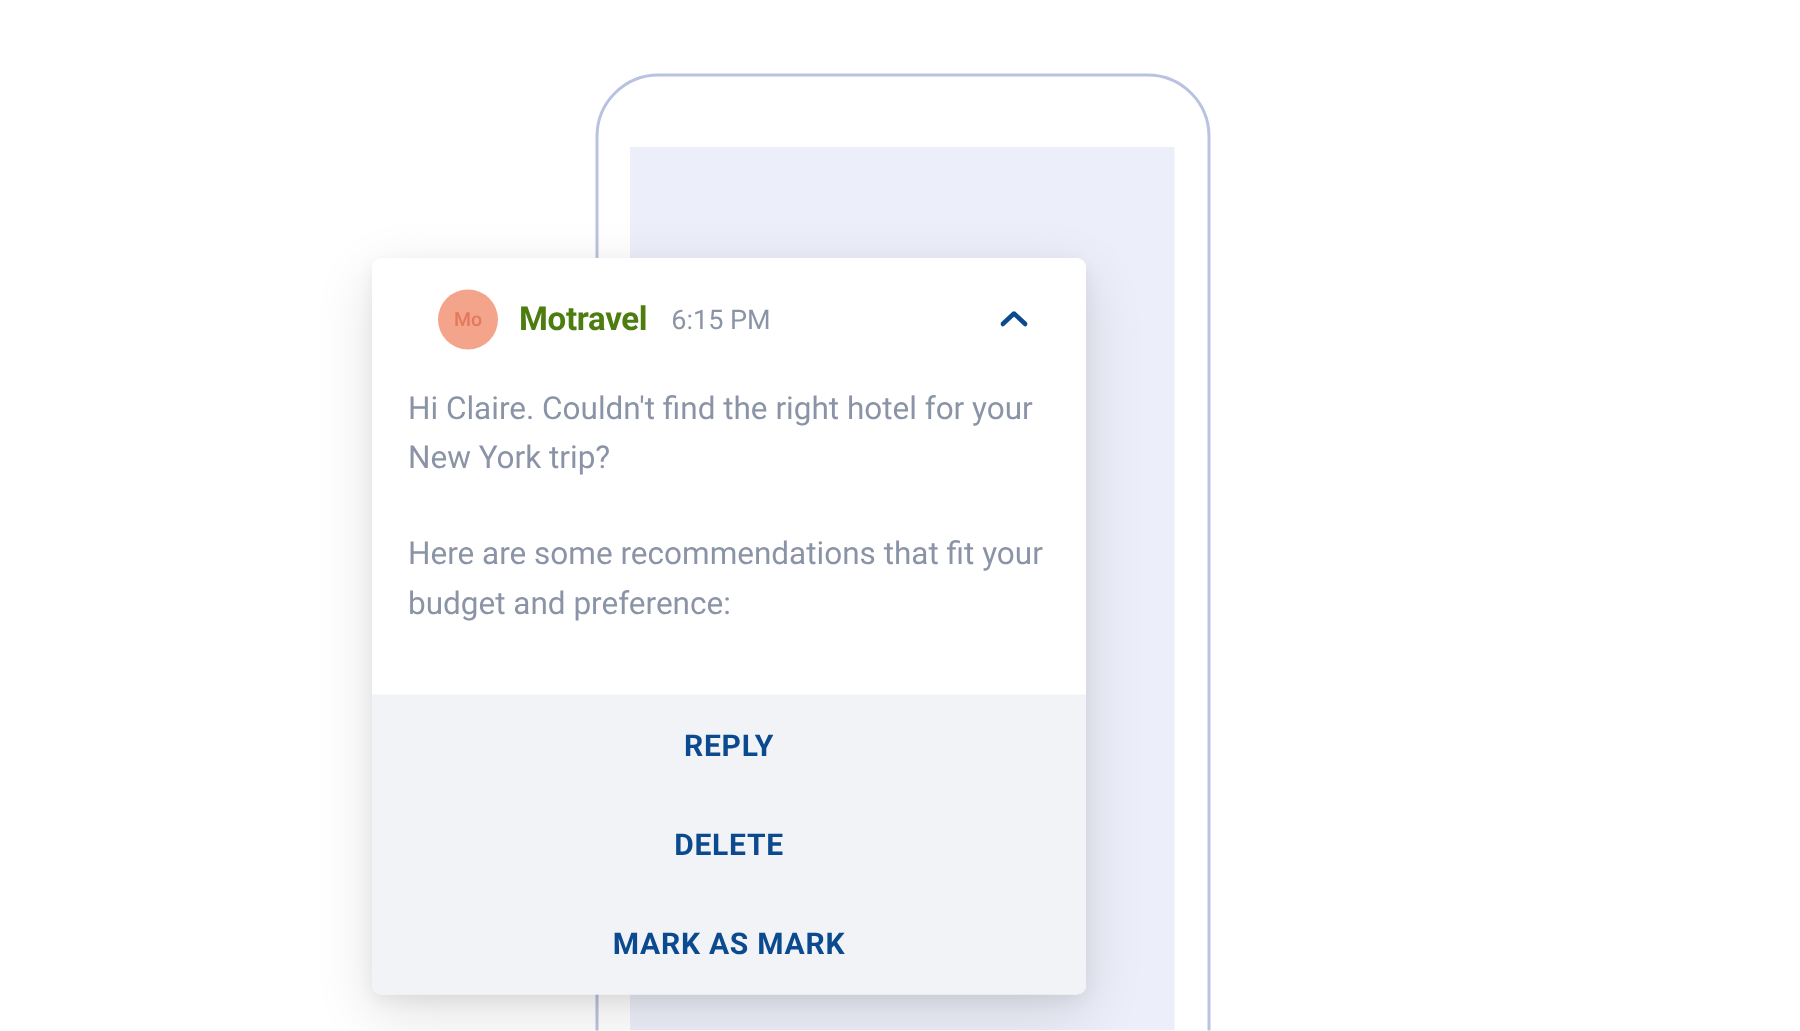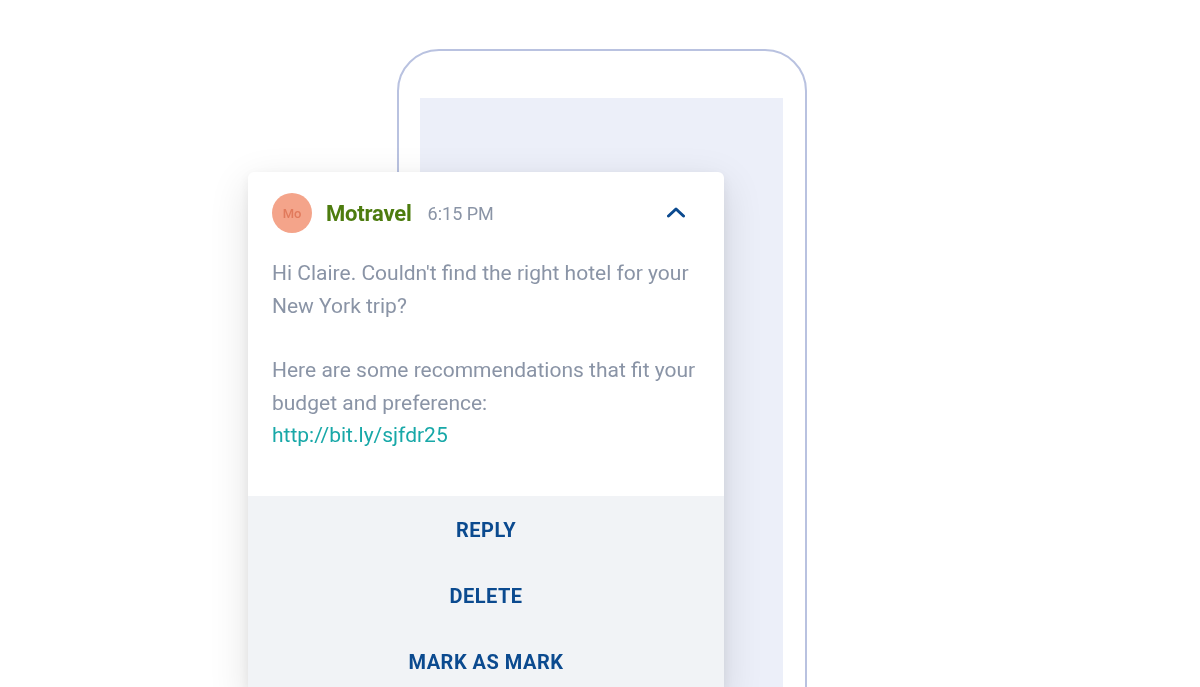--- a/index.html
+++ b/index.html
@@ -41,20 +41,21 @@
       background: #ffffff;
       border-radius: 6px;
       box-shadow: 0 12px 40px rgba(0, 0, 0, 0.12), 0 4px 12px rgba(0, 0, 0, 0.06);
       overflow: hidden;
     }
     .card-header {
       display: flex;
       align-items: center;
       padding: 21px 24px 0 24px;
       gap: 14px;
+      margin-left: 20px;
     }
     .avatar {
       width: 40px;
       height: 40px;
       border-radius: 50%;
       background: #f4a48a;
       display: flex;
       align-items: center;
       justify-content: center;
       flex-shrink: 0;
@@ -146,21 +147,20 @@
       <svg viewBox="0 0 18 12" fill="none">
         <path d="M1.5 9L9 2L16.5 9" stroke="#0b4a8f" stroke-width="3" stroke-linecap="round" stroke-linejoin="round"></path>
       </svg>
     </div>
   </div>
 
   <div class="card-body">
     <p>Hi Claire. Couldn't find the right hotel for your New York trip?</p>
     <div class="body-gap"></div>
     <p>Here are some recommendations that fit your budget and preference:</p>
-    <a class="link">http://bit.ly/sjfdr25</a>
   </div>
 
   <div class="card-actions">
     <button class="action-btn">REPLY</button>
     <button class="action-btn">DELETE</button>
     <button class="action-btn">MARK AS MARK</button>
   </div>
 </div>
 
 </body></html>

